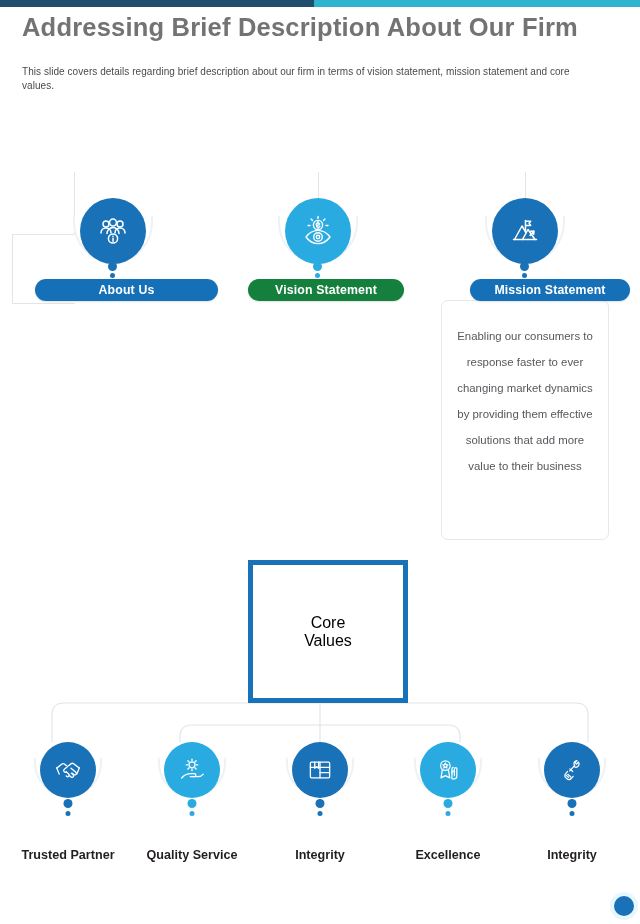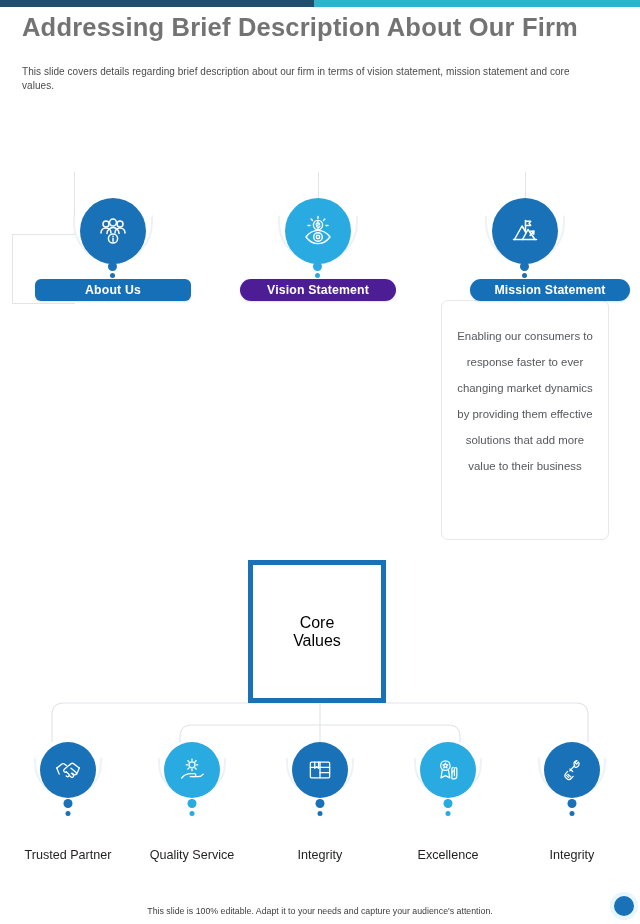--- a/index.html
+++ b/index.html
@@ -62,21 +62,21 @@
 
   .card {
     position: absolute; top: 300px; background: #fff;
     border: 1px solid #e6e8ea; border-radius: 7px; z-index: 2;
     padding: 22px 10px 14px 10px; text-align: center;
   }
   .card-text { font-size: 11.4px; color: #55585c; line-height: 2.28; }
 
   
   .core-box {
-    position: absolute; left: 248px; top: 560px; width: 138px; height: 143px;
+    position: absolute; left: 248px; top: 560px; width: 160px; height: 143px;
     border: 5px solid #1972b8; background: #fff; z-index: 4;
     display: flex; align-items: center; justify-content: center; text-align: center;
   }
 
   
   .bitem { position: absolute; width: 128px; text-align: center; }
   .bcircle {
     position: absolute; left: 50%; transform: translateX(-50%); top: 742px;
     width: 56px; height: 56px; border-radius: 50%;
     display: flex; align-items: center; justify-content: center; z-index: 4;
@@ -84,21 +84,21 @@
   .barc {
     position: absolute; left: 50%; transform: translateX(-50%); top: 757px;
     width: 68px; height: 40px;
     border: 2.2px solid #eef2f5; border-top-color: transparent;
     border-radius: 0 0 34px 34px; z-index: 1;
   }
   .bdot-big  { position: absolute; left: 50%; transform: translateX(-50%); top: 799px; width: 9px; height: 9px; border-radius: 50%; z-index: 5; }
   .bdot-sm   { position: absolute; left: 50%; transform: translateX(-50%); top: 811px; width: 5px; height: 5px; border-radius: 50%; z-index: 5; }
   .blabel {
     position: absolute; left: 0; width: 128px; top: 848px;
-    font-size: 12.6px; font-weight: normal; color: #231f20; text-align: center;
+    font-size: 12.6px; font-weight: bold; color: #231f20; text-align: center;
   }
 
   
   .footer-rule { position: absolute; left: 0; top: 900px; width: 640px; height: 1px; background: #ffffff; }
   .footer-text {
     position: absolute; left: 0; top: 906px; width: 640px; text-align: center;
     font-size: 8.8px; color: #3c3c3c;
   }
   .corner-dot {
     position: absolute; right: 6px; top: 896px; width: 20px; height: 20px;
@@ -138,40 +138,40 @@
         <path d="M5 19c0-3 2.3-5 5-5s5 2 5 5"></path>
         <path d="M11 19.5c0-3.4 2.7-6 6-6s6 2.6 6 6"></path>
         <path d="M19 19c0-3 2.3-5 5-5s5 2 5 5"></path>
         <circle cx="17" cy="24.5" r="4.6"></circle>
         <path d="M17 22.3v.3M17 24.2v3"></path>
       </svg>
     </span>
   </div>
   <div class="dot-big" style="left:108px; background:#1972b8;"></div>
   <div class="dot-small" style="left:110px; background:#1972b8;"></div>
-  <div class="pill" style="left:35px; width:156px; background:#1570b8;border-radius:6px;">
+  <div class="pill" style="left:35px; width:183px; background:#1570b8;">
     <span class="pill-text">About Us</span>
   </div>
 
   <div class="arc" style="left:278px;"></div>
   <div class="icon-circle" style="left:285px; background:#29abe2;">
     <span>
       <svg width="34" height="34" viewBox="0 0 34 34" fill="none" stroke="#ffffff" stroke-width="1.4" stroke-linecap="round" stroke-linejoin="round">
         <path d="M17 4.5v-2M11.5 6.5l-1.4-1.4M22.5 6.5l1.4-1.4M9 11.5H7M25 11.5h2"></path>
         <circle cx="17" cy="11" r="4.6"></circle>
         <path d="M15.1 10.2c0-.8.8-1.2 1.9-1.2 1 0 1.7.3 1.7 1 0 1.5-3.3.6-3.3 2.1 0 .7.8 1.1 1.8 1.1 1 0 1.7-.4 1.7-1M17 8.1v-.9M17 14.6v-.9"></path>
         <path d="M5 23c3.3-4.4 7.6-6.6 12-6.6S25.7 18.6 29 23c-3.3 4.4-7.6 6.6-12 6.6S8.3 27.4 5 23z"></path>
         <circle cx="17" cy="23" r="4.3"></circle>
         <circle cx="17" cy="23" r="1.7"></circle>
       </svg>
     </span>
   </div>
   <div class="dot-big" style="left:313px; background:#29abe2;"></div>
   <div class="dot-small" style="left:315px; background:#29abe2;"></div>
-  <div class="pill" style="left:240px; width:156px; background:#4c1d95;">
+  <div class="pill" style="left:248px; width:156px; background:#15803d;">
     <span class="pill-text">Vision Statement</span>
   </div>
 
   <div class="arc" style="left:485px;"></div>
   <div class="icon-circle" style="left:492px; background:#1972b8;">
     <span>
       <svg width="34" height="34" viewBox="0 0 34 34" fill="none" stroke="#ffffff" stroke-width="1.5" stroke-linecap="round" stroke-linejoin="round">
         <path d="M5.5 25.5h23"></path>
         <path d="M6.5 25.5L14 12l4 6.5"></path>
         <path d="M14.5 25.5L20 15.5l7 10"></path>
@@ -292,16 +292,15 @@
           <path d="M9.3 21.9l2.9 2.6"></path>
         </svg>
       </span>
     </div>
     <div class="bdot-big" style="background:#1972b8;"></div>
     <div class="bdot-sm" style="background:#1972b8;"></div>
     <div class="blabel">Integrity</div>
   </div>
 
   <div class="footer-rule"></div>
-  <div class="footer-text">This slide is 100% editable. Adapt it to your needs and capture your audience's attention.</div>
   <div class="corner-dot"></div>
 
 </div>
 
 </body></html>

